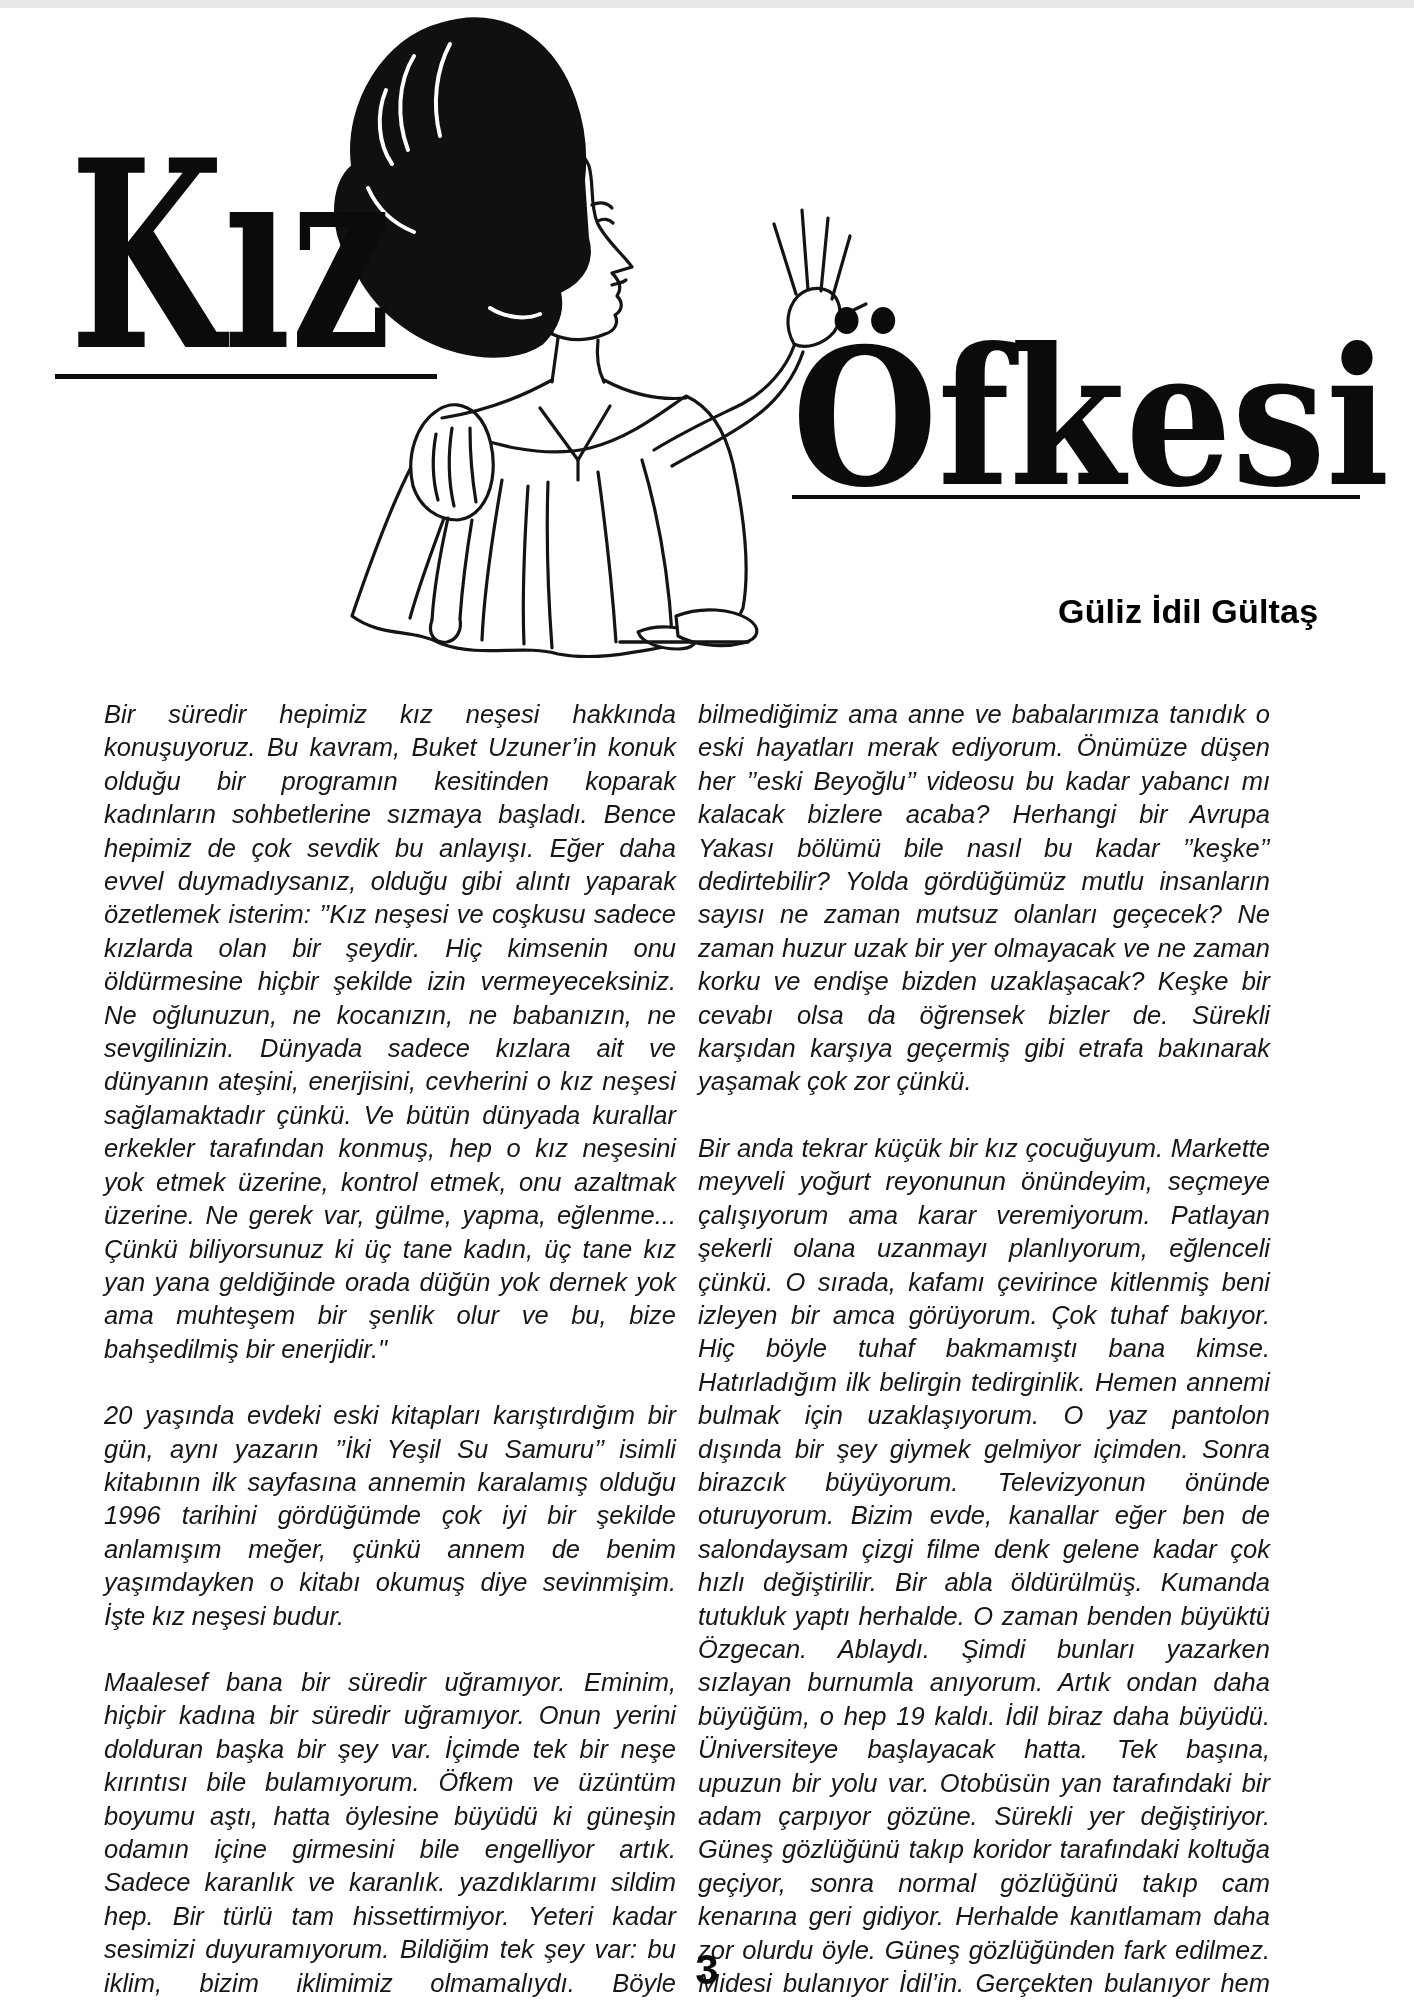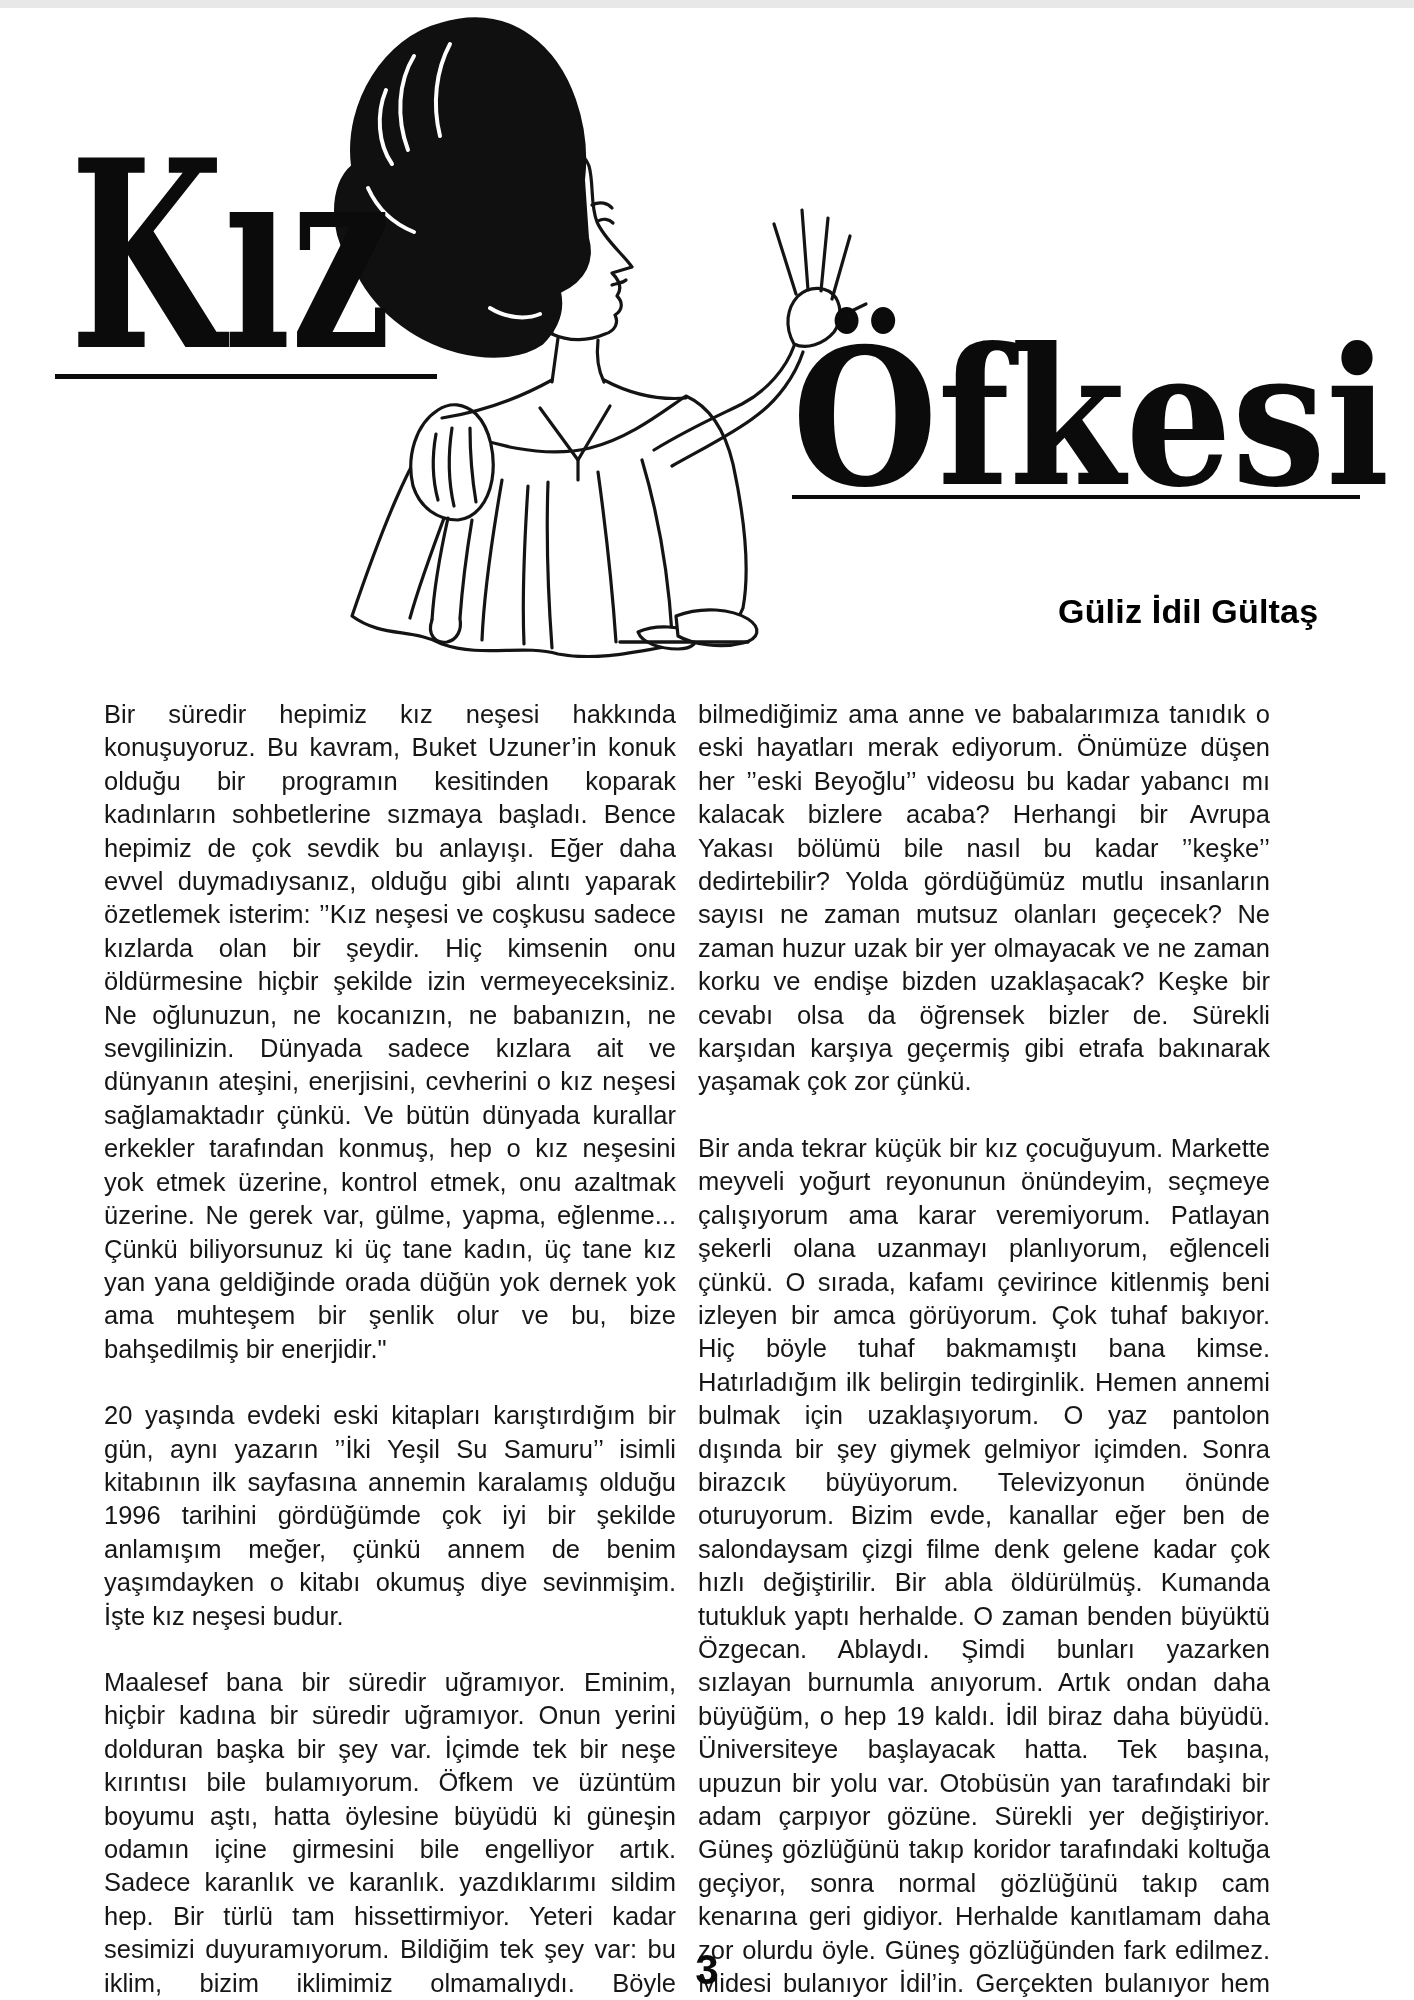--- a/index.html
+++ b/index.html
@@ -66,21 +66,21 @@
     display:flex;
     gap:22px;
   }
   .col{
     width:572px;
     font-size:25.5px;
     line-height:33.4px;
     text-align:justify;
     color:#161616;
   }
-  .col p{margin:0 0 33px 0;}
+  .col p{margin:0 0 33px 0;font-style:italic;}
   
   .page-number{
     position:absolute;
     left:0;right:0;top:1938px;
     text-align:center;
     font-size:42px;
     font-weight:bold;
     color:#0b0b0b;
   }
 </style>

